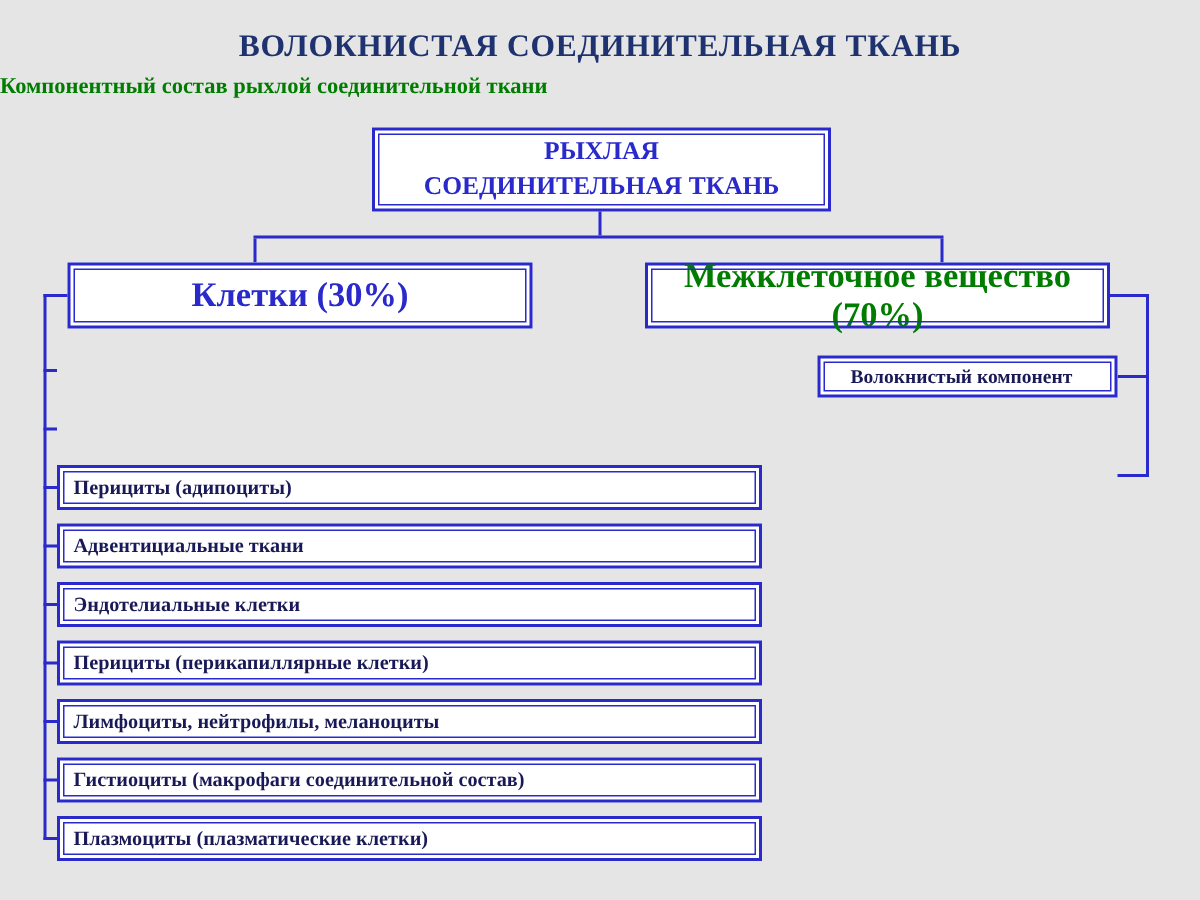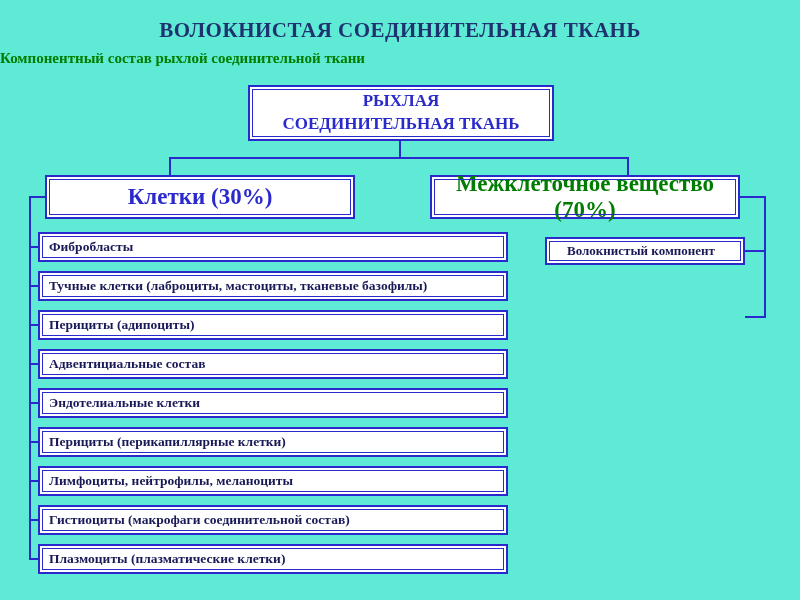--- a/index.html
+++ b/index.html
@@ -9,21 +9,21 @@
     --text:#191957;
   }
   *{box-sizing:border-box;margin:0;padding:0;}
   body{
     font-family:"Liberation Serif","DejaVu Serif",serif;
     background:#ffffff;
   }
   .slide{
     position:relative;
     width:800px;height:600px;
-    background:#5eead4;
+    background:#e5e5e5;
     overflow:hidden;
   }
   .title{
     position:absolute;top:18px;left:0;width:100%;
     text-align:center;font-weight:bold;font-size:21px;
     color:var(--navy);letter-spacing:.5px;
   }
   .subtitle{
     position:absolute;top:50px;left:0;width:100%;
     font-weight:bold;font-size:15px;
@@ -102,31 +102,25 @@
   <div class="line" style="left:29px;top:246px;width:9px;height:2px;"></div>
   <div class="line" style="left:29px;top:285px;width:9px;height:2px;"></div>
   <div class="line" style="left:29px;top:324px;width:9px;height:2px;"></div>
   <div class="line" style="left:29px;top:363px;width:9px;height:2px;"></div>
   <div class="line" style="left:29px;top:402px;width:9px;height:2px;"></div>
   <div class="line" style="left:29px;top:441px;width:9px;height:2px;"></div>
   <div class="line" style="left:29px;top:480px;width:9px;height:2px;"></div>
   <div class="line" style="left:29px;top:519px;width:9px;height:2px;"></div>
   <div class="line" style="left:29px;top:558px;width:9px;height:2px;"></div>
 
-  <div class="dbl item" style="top:232px">
-    <span class="item-text">Фибробласты</span>
-  </div>
-  <div class="dbl item" style="top:271px">
-    <span class="item-text">Тучные клетки (лаброциты, мастоциты, тканевые базофилы)</span>
-  </div>
   <div class="dbl item" style="top:310px">
     <span class="item-text">Перициты (адипоциты)</span>
   </div>
   <div class="dbl item" style="top:349px">
-    <span class="item-text">Адвентициальные состав</span>
+    <span class="item-text">Адвентициальные ткани</span>
   </div>
   <div class="dbl item" style="top:388px">
     <span class="item-text">Эндотелиальные клетки</span>
   </div>
   <div class="dbl item" style="top:427px">
     <span class="item-text">Перициты (перикапиллярные клетки)</span>
   </div>
   <div class="dbl item" style="top:466px">
     <span class="item-text">Лимфоциты, нейтрофилы, меланоциты</span>
   </div>

